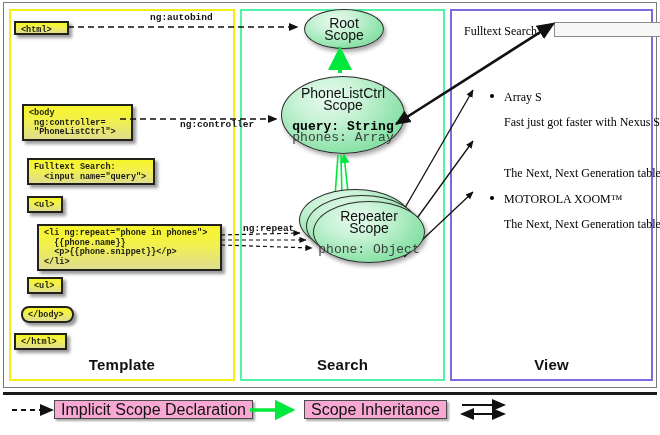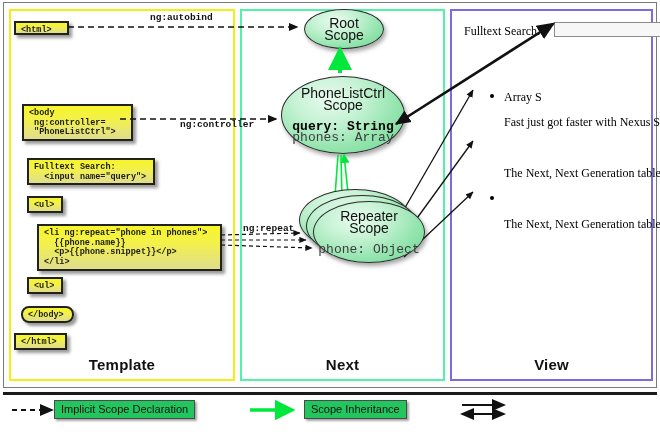--- a/index.html
+++ b/index.html
@@ -53,54 +53,55 @@
   
   .edge-label{position:absolute;font-family:"Liberation Mono","DejaVu Sans Mono",monospace;
               font-size:9.5px;color:#111;font-weight:bold;}
 
   svg.overlay{position:absolute;left:0;top:0;width:660px;height:435px;pointer-events:none;}
 
   
   .legend{position:absolute;left:0;top:392px;width:660px;height:43px;background:#fff;}
   .legend .rule{position:absolute;left:3px;top:0;width:654px;height:3px;background:#1a1a1a;}
   .lg-item{position:absolute;top:11px;}
-  .lg-box{position:absolute;box-sizing:border-box;border:1.5px solid #4a4a4a;background:#22c55e;
+  .lg-box{position:absolute;box-sizing:border-box;border:1.5px solid #4a4a4a;background:#f9a8d4;
           box-shadow:2px 2px 2px rgba(0,0,0,.35);
-          font-size:11px;color:#111;padding:2px 6px;white-space:nowrap;line-height:13px;}
+          font-size:16px;color:#111;padding:2px 6px;white-space:nowrap;line-height:13px;}
 </style>
 </head>
 <body>
 
 <div id="root">
 
   <div class="frame">
 
     <div class="panel template">
       <div class="panel-label">Template</div>
     </div>
 
     <div class="panel model">
-      <div class="panel-label">Next</div>
+      <div class="panel-label">Search</div>
     </div>
 
     <div class="panel view">
       <div class="view-inner">
         <div class="fts-label">Fulltext Search:</div>
         <input class="fts-input" type="text" value="" style="">
 
         <div class="bullet-row" style="left:38px;top:79px;">
           <span class="dot"></span>
           <span class="txt">Array S</span>
         </div>
         <div class="snippet" style="left:52px;top:104px;">Fast just got faster with Nexus S.</div>
 
         <div class="snippet" style="left:52px;top:155px;">The Next, Next Generation tablet.</div>
 
         <div class="bullet-row" style="left:38px;top:181px;">
           <span class="dot"></span>
+          <span class="txt">MOTOROLA XOOM™</span>
         </div>
         <div class="snippet" style="left:52px;top:206px;">The Next, Next Generation tablet.</div>
       </div>
       <div class="panel-label">View</div>
     </div>
 
     <div class="codebox" style="left:10px;top:18px;width:55px;height:14px;">&lt;html&gt;</div>
 
     <div class="codebox" style="left:18px;top:101px;width:111px;height:37px;">&lt;body
  ng:controller=

